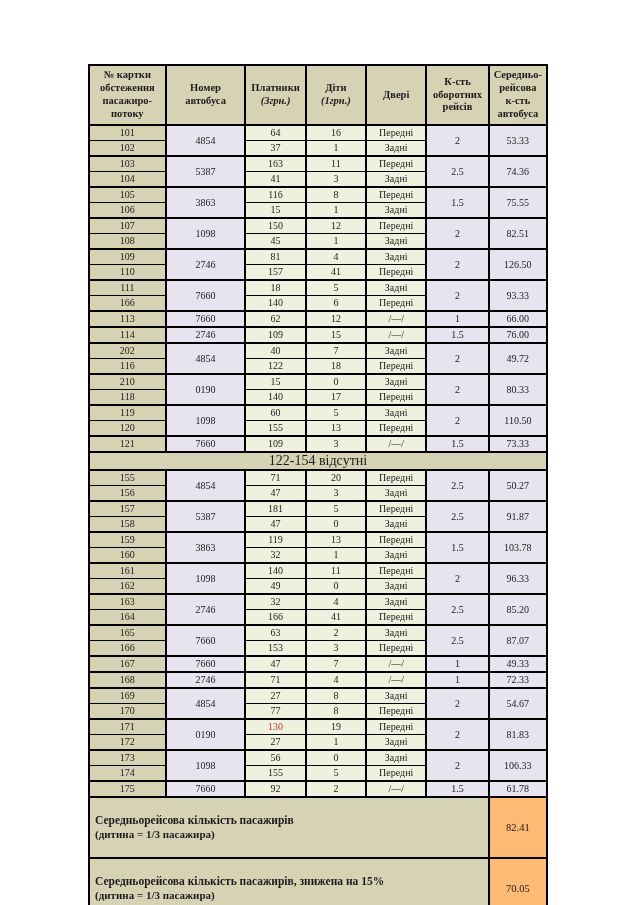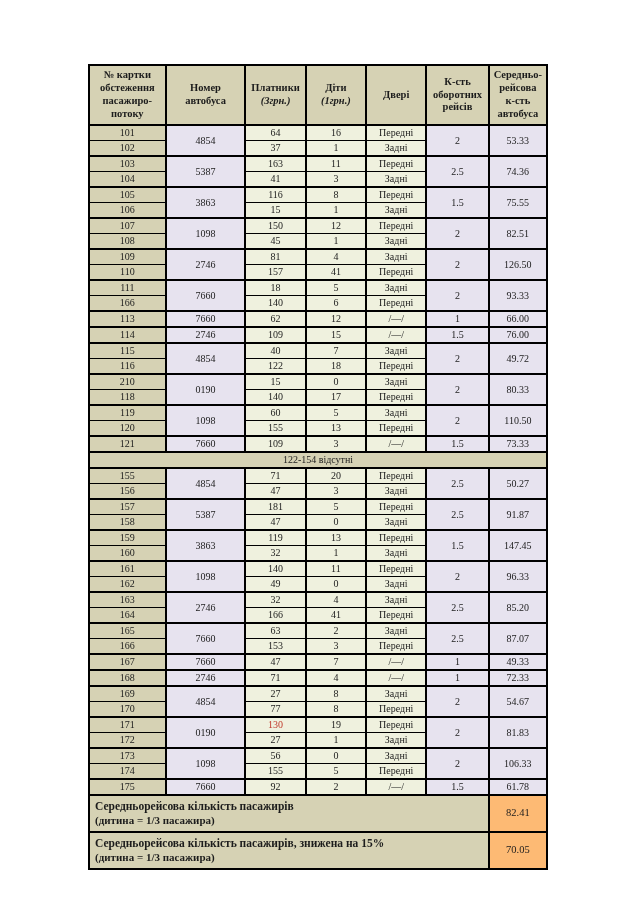--- a/index.html
+++ b/index.html
@@ -29,22 +29,22 @@
   }
   th{font-size:10.5px;font-weight:bold;line-height:1.22;height:54px;padding:2px;}
   .hnote{font-style:italic;font-weight:bold;}
   td{font-size:10px;height:14px;line-height:1.15;}
   .t-tan{background:#d6d2b4;}
   .t-lav{background:#e7e3ef;}
   .t-grn{background:#eff1de;}
   .t-res{background:#fdba74;text-align:center;}
   td.split{border-bottom:1px solid #000;}
   td.split-b{border-top:1px solid #000;}
-  td.section-cell{height:14px;font-size:10px;}
-  td.sum-label{text-align:left;padding:2px 5px;height:31px;}
+  td.section-cell{height:14px;font-size:14px;}
+  td.sum-label{text-align:left;padding:14px 5px;height:31px;}
   .sum-main{font-weight:bold;font-size:11.5px;line-height:1.2;}
   .sum-note{font-weight:bold;font-size:11px;line-height:1.2;}
   td.sum-value{font-size:10.5px;}
   .red{color:#c0392b;margin-left:44px;}
 </style>
 </head>
 <body>
 
 <div class="doc">
   <table class="flow">
@@ -171,21 +171,21 @@
         <tr>
           <td class="t-tan">114</td>
           <td class="t-lav">2746</td>
           <td class="t-grn">109</td>
           <td class="t-grn">15</td>
           <td class="t-grn">/—/</td>
           <td class="t-lav">1.5</td>
           <td class="t-lav">76.00</td>
         </tr>
         <tr>
-          <td class="t-tan split">115</td>
+          <td class="t-tan split">202</td>
           <td class="t-lav" rowspan="2">4854</td>
           <td class="t-grn split">40</td>
           <td class="t-grn split">7</td>
           <td class="t-grn split">Задні</td>
           <td class="t-lav" rowspan="2">2</td>
           <td class="t-lav" rowspan="2">49.72</td>
         </tr>
         <tr>
           <td class="t-tan split-b">116</td>
           <td class="t-grn split-b">122</td>
@@ -264,21 +264,21 @@
           <td class="t-grn split-b">0</td>
           <td class="t-grn split-b">Задні</td>
         </tr>
         <tr>
           <td class="t-tan split">159</td>
           <td class="t-lav" rowspan="2">3863</td>
           <td class="t-grn split">119</td>
           <td class="t-grn split">13</td>
           <td class="t-grn split">Передні</td>
           <td class="t-lav" rowspan="2">1.5</td>
-          <td class="t-lav" rowspan="2">147.45</td>
+          <td class="t-lav" rowspan="2">103.78</td>
         </tr>
         <tr>
           <td class="t-tan split-b">160</td>
           <td class="t-grn split-b">32</td>
           <td class="t-grn split-b">1</td>
           <td class="t-grn split-b">Задні</td>
         </tr>
         <tr>
           <td class="t-tan split">161</td>
           <td class="t-lav" rowspan="2">1098</td>

